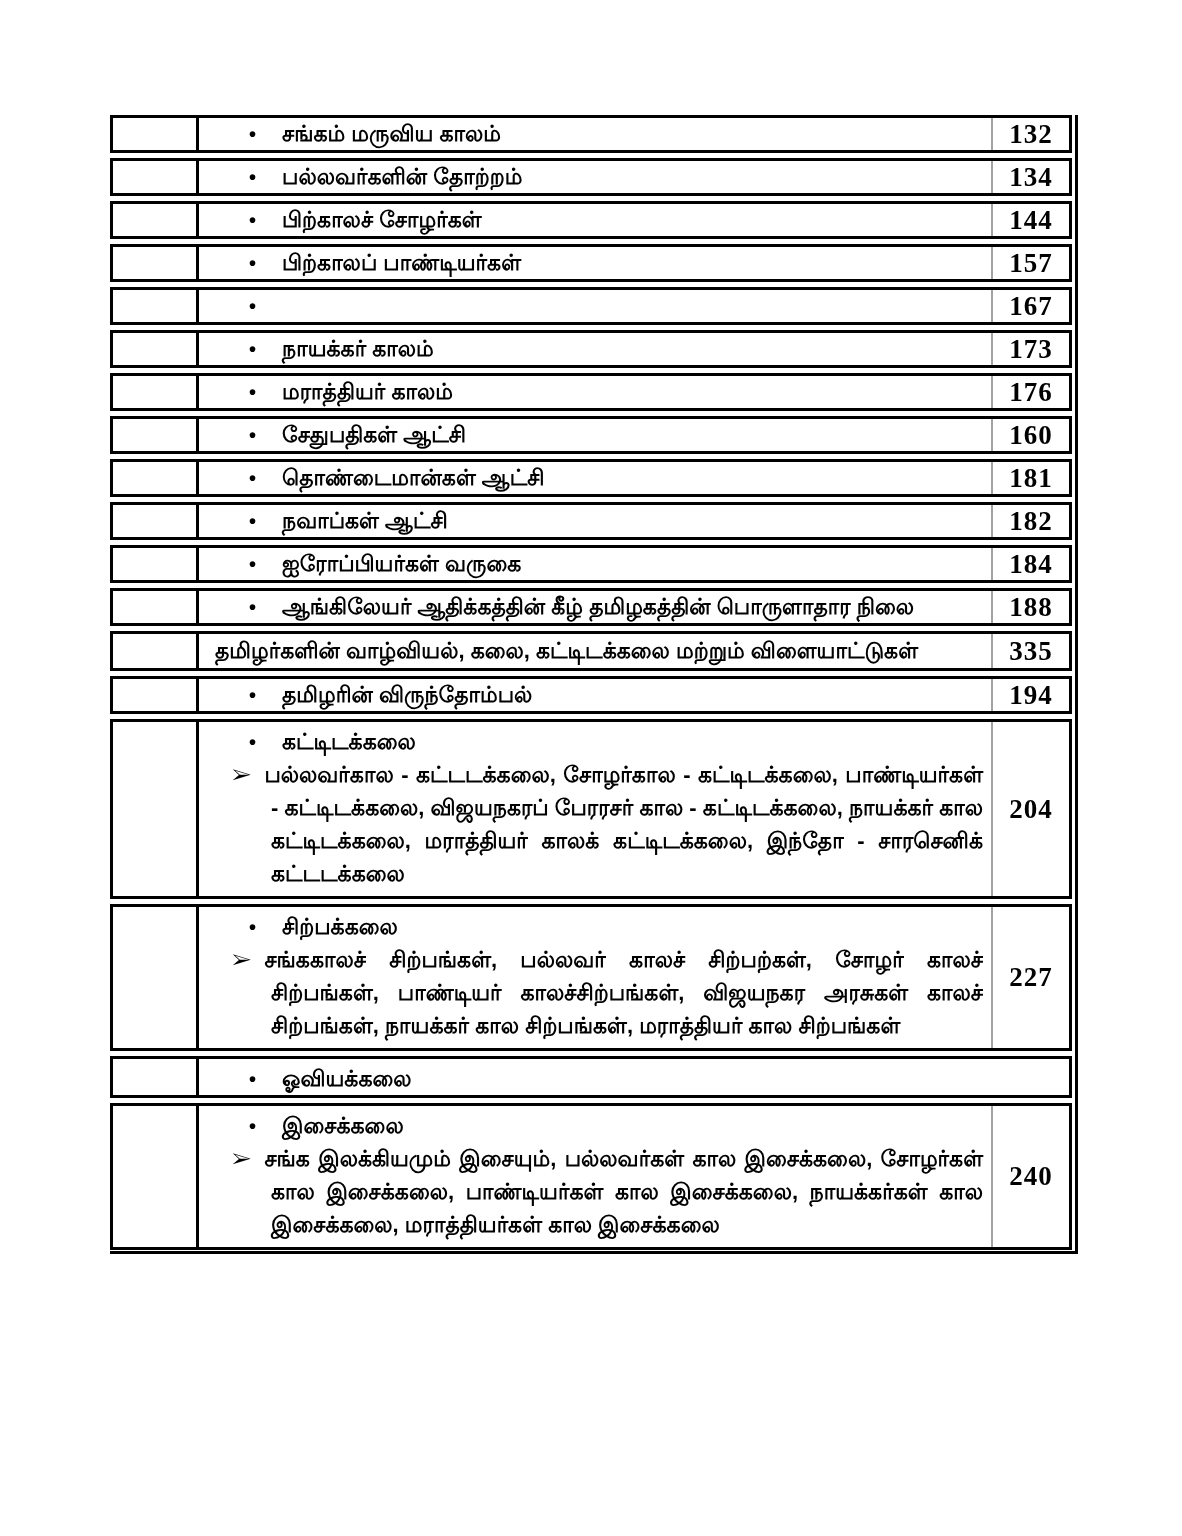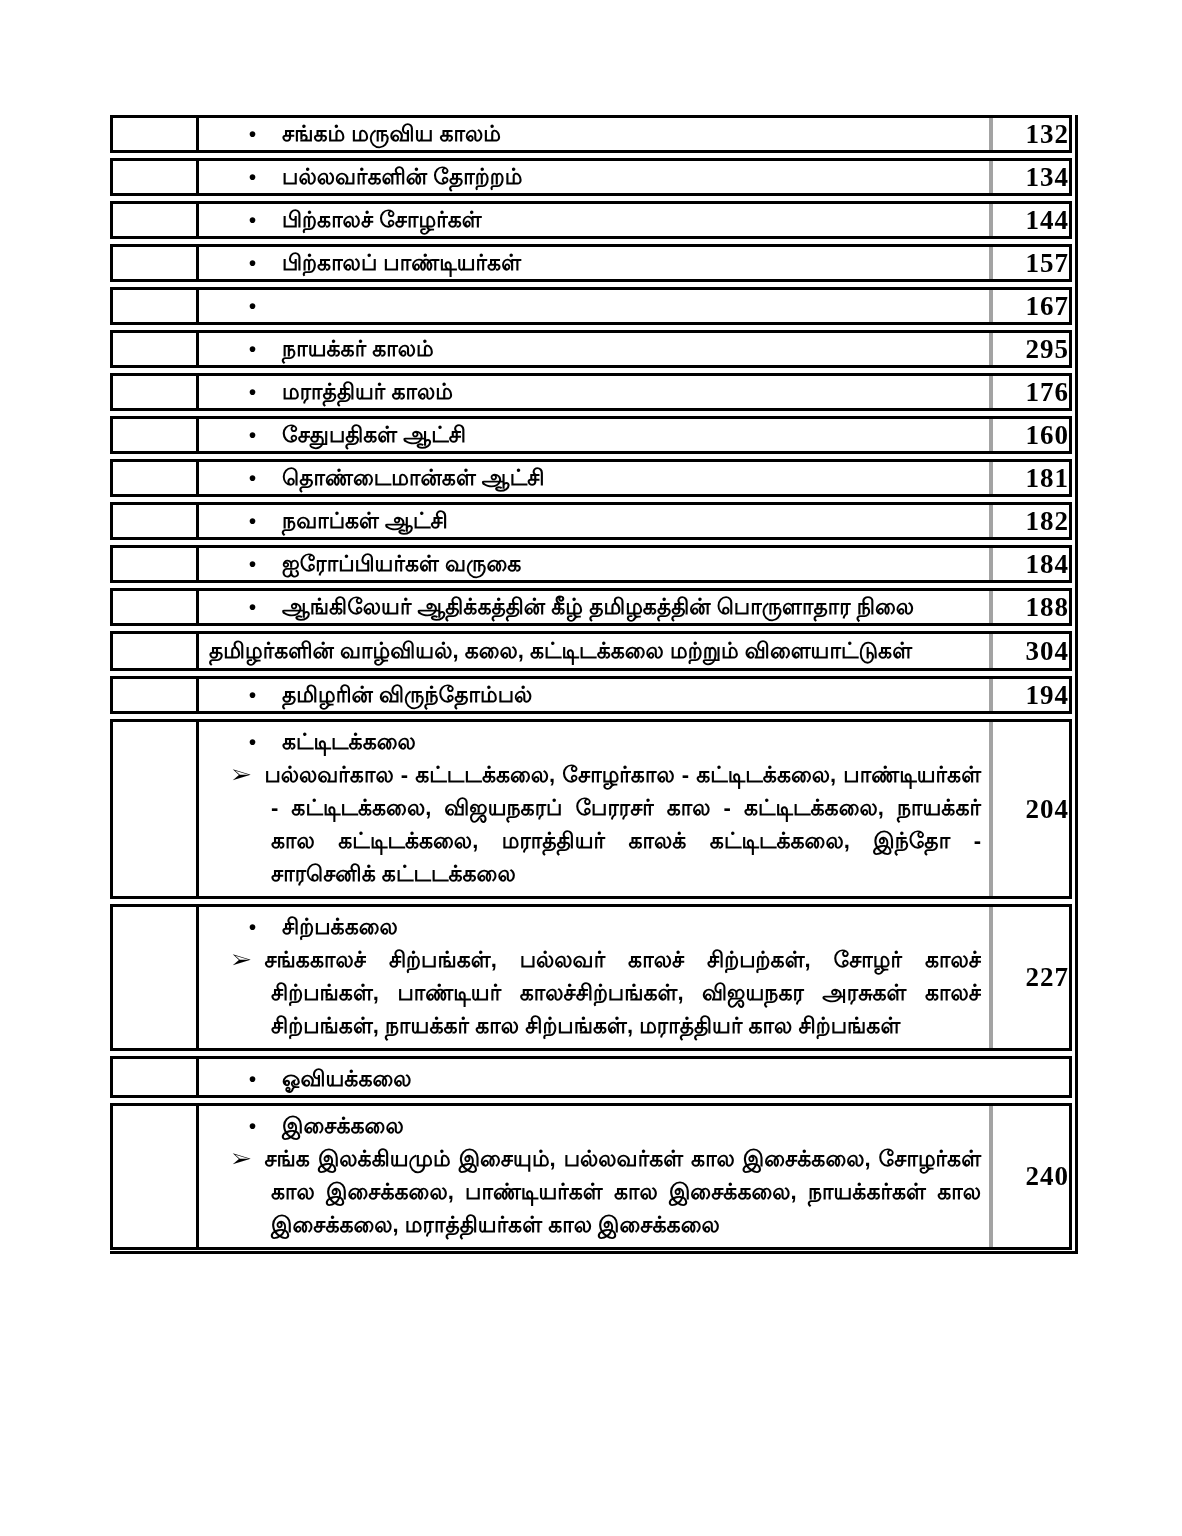--- a/index.html
+++ b/index.html
@@ -44,45 +44,45 @@
     flex: 0 0 83px;
     border-right: 3px solid #000;
   }
   .cell-content {
     flex: 1 1 auto;
     padding: 2px 6px 2px 0;
     min-width: 0;
   }
   .cell-page {
     flex: 0 0 76px;
-    border-left: 4px solid #a3a3a3;
+    border-left: 2px solid #a3a3a3;
     display: flex;
     align-items: center;
-    justify-content: flex-end;
+    justify-content: center;
   }
   .page-num {
     font-family: "Liberation Serif", serif;
     font-weight: bold;
     font-size: 27px;
     letter-spacing: 1px;
   }
   .bullet-line {
     display: flex;
     column-gap: 26px;
     padding-left: 50px;
     font-size: 22px;
     font-weight: bold;
     line-height: 28px;
   }
   .bullet {
     flex: 0 0 auto;
     font-size: 20px;
     line-height: 28px;
   }
-  .section .cell-content { padding-left: 10px; }
+  .section .cell-content { padding-left: 16px; }
   .section-text {
     display: block;
     font-size: 22px;
     font-weight: bold;
     line-height: 30px;
     text-align: justify;
   }
   .sub {
     font-size: 22px;
     font-weight: bold;
@@ -166,21 +166,21 @@
       </div>
       <div class="row simple">
         <div class="cell-left"></div>
         <div class="cell-content">
           <div class="bullet-line">
             <span class="bullet">•</span>
             <span class="item-text">நாயக்கர் காலம்</span>
           </div>
         </div>
         <div class="cell-page">
-          <span class="page-num">295</span>
+          <span class="page-num">173</span>
         </div>
       </div>
       <div class="row simple">
         <div class="cell-left"></div>
         <div class="cell-content">
           <div class="bullet-line">
             <span class="bullet">•</span>
             <span class="item-text">மராத்தியர் காலம்</span>
           </div>
         </div>
@@ -247,21 +247,21 @@
         <div class="cell-page">
           <span class="page-num">188</span>
         </div>
       </div>
       <div class="row section">
         <div class="cell-left"></div>
         <div class="cell-content">
           <span class="section-text">தமிழர்களின் வாழ்வியல், கலை, கட்டிடக்கலை மற்றும் விளையாட்டுகள்</span>
         </div>
         <div class="cell-page">
-          <span class="page-num">304</span>
+          <span class="page-num">335</span>
         </div>
       </div>
       <div class="row simple">
         <div class="cell-left"></div>
         <div class="cell-content">
           <div class="bullet-line">
             <span class="bullet">•</span>
             <span class="item-text">தமிழரின் விருந்தோம்பல்</span>
           </div>
         </div>

